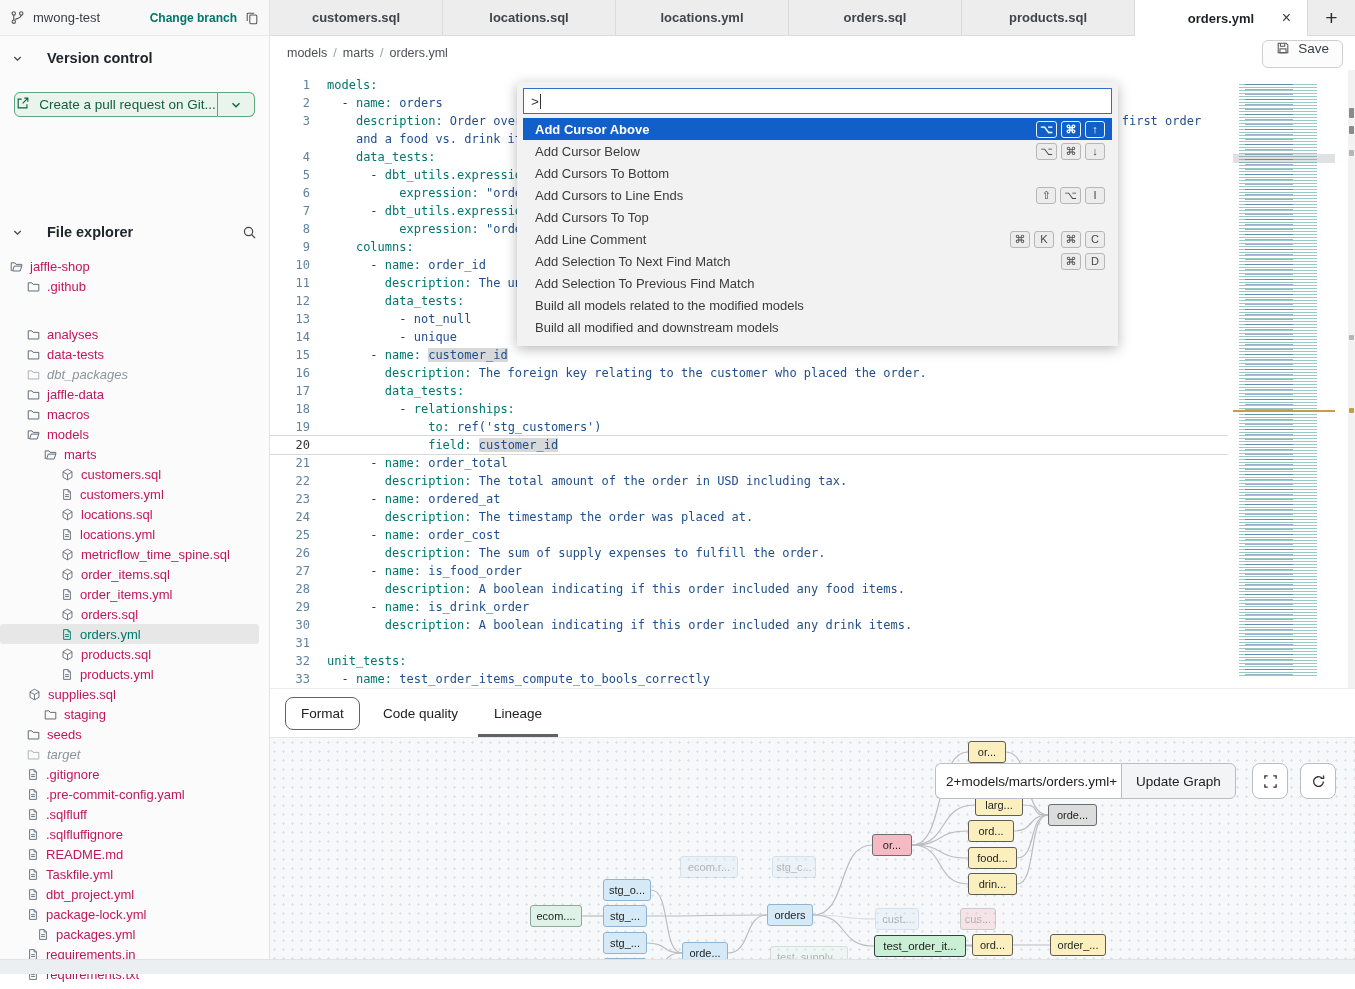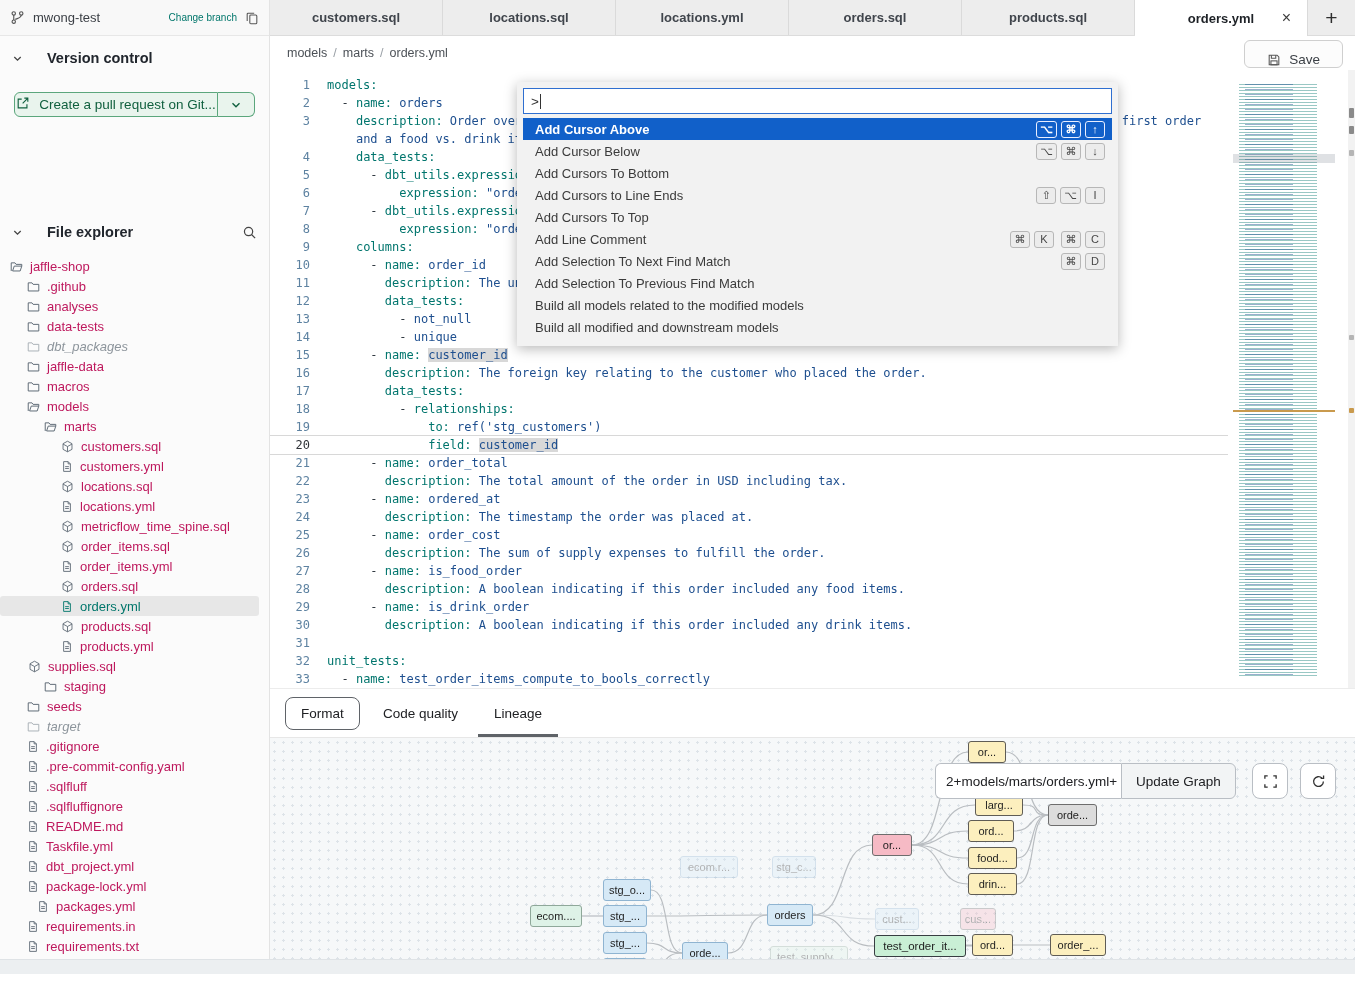--- a/index.html
+++ b/index.html
@@ -5,21 +5,21 @@
   html,body{margin:0;padding:0;background:#fff;}
   body{width:1355px;height:989px;overflow:hidden;font-family:"Liberation Sans",sans-serif;-webkit-font-smoothing:antialiased;}
   .app{position:relative;width:1355px;height:989px;background:#fff;}
 
   
   .sidebar{position:absolute;left:0;top:0;width:270px;height:974px;background:#fbfbfb;border-right:1px solid #e3e3e3;box-sizing:border-box;}
   .branch-bar{position:absolute;top:0;left:0;right:0;height:36px;display:flex;align-items:center;gap:8px;padding:0 10px;border-bottom:1px solid #e7e7e7;background:#f8f8f8;box-sizing:border-box;}
   .branch-bar .ic{color:#555;display:flex;}
   .branch-name{font-size:13px;color:#3b3f45;}
   .spacer{flex:1;}
-  .change-branch{font-size:10px;font-weight:normal;color:#00766b;cursor:pointer;}
+  .change-branch{font-size:12px;font-weight:bold;color:#00766b;cursor:pointer;}
   .sec-header{position:absolute;left:0;right:0;display:flex;align-items:center;gap:24px;padding:0 12px;height:24px;font-weight:bold;font-size:14.5px;color:#21262d;}
   .sec-header .ic{color:#444;display:flex;}
   .vc-header{top:46px;}
   .fe-header{top:220px;}
   .pr-row{position:absolute;top:92px;left:14px;right:14px;height:25px;display:flex;}
   .pr-main{flex:1;display:flex;align-items:center;justify-content:center;gap:9px;background:#e9f4ed;border:1px solid #5ba67c;border-radius:6px 0 0 6px;color:#11603f;font-size:13.5px;box-sizing:border-box;cursor:pointer;}
   .pr-caret{width:37px;display:flex;align-items:center;justify-content:center;background:#e9f4ed;border:1px solid #5ba67c;border-left:none;border-radius:0 6px 6px 0;color:#11603f;box-sizing:border-box;cursor:pointer;}
   .file-tree{position:absolute;top:256px;left:0;right:0;}
   .tree-row{display:flex;align-items:center;height:20px;gap:7px;font-size:13px;color:#be185d;cursor:pointer;}
   .tree-row .ic{display:flex;color:#5d6974;flex:none;}
@@ -32,21 +32,21 @@
   .main{position:absolute;left:270px;top:0;width:1085px;height:974px;}
   .tabbar{position:absolute;top:0;left:0;right:0;height:36px;display:flex;background:#ededed;border-bottom:1px solid #dcdcdc;box-sizing:border-box;}
   .tab{width:173px;display:flex;align-items:center;justify-content:center;font-size:13px;font-weight:bold;color:#40454c;border-right:1px solid #dadada;box-sizing:border-box;position:relative;cursor:pointer;}
   .tab.active{background:#fff;color:#1e2227;height:36px;}
   .tab .close{position:absolute;right:16px;font-size:16px;font-weight:normal;color:#3c3c3c;line-height:1;cursor:pointer;}
   .tab-plus{flex:1;display:flex;align-items:center;justify-content:center;font-size:21px;font-weight:normal;color:#2f2f2f;cursor:pointer;}
 
   .crumbbar{position:absolute;top:36px;left:0;right:0;height:34px;background:#fff;display:flex;align-items:center;padding:0 17px;font-size:12.5px;color:#4c5157;box-sizing:border-box;}
   .crumb-sep{color:#9aa0a6;margin:0 6px;}
   .crumb{cursor:pointer;}
-  .save-btn{position:absolute;right:12px;top:4px;height:28px;padding:0 22px;border:1px solid #cfcfcf;border-radius:6px;background:#fcfcfc;display:flex;align-items:flex-end;gap:8px;font-size:13.5px;color:#3a3f45;cursor:pointer;box-sizing:border-box;}
+  .save-btn{position:absolute;right:12px;top:4px;height:28px;padding:0 13px;border:1px solid #cfcfcf;border-radius:6px;background:#fcfcfc;display:flex;align-items:flex-start;gap:8px;font-size:13.5px;color:#3a3f45;cursor:pointer;box-sizing:border-box;}
   .save-btn .ic{display:flex;color:#555;}
 
   
   .editor{position:absolute;top:70px;left:0;width:1085px;height:618px;background:#fff;overflow:hidden;}
   .code-rows{position:absolute;top:6px;left:0;width:958px;}
   .crow{display:flex;height:18px;align-items:center;}
   .crow.active{box-shadow:0 1px 0 #d8d8d8,0 -1px 0 #d8d8d8;}
   .lnum{width:40px;text-align:right;padding-right:17px;font-family:"DejaVu Sans Mono",monospace;font-size:12px;color:#5d82a1;flex:none;}
   .crow.active .lnum{color:#2f3338;}
   .crow pre{margin:0;font-family:"DejaVu Sans Mono",monospace;font-size:12px;line-height:18px;white-space:pre;}
@@ -179,21 +179,21 @@
           <span>jaffle-shop</span>
         </div>
         <div class="tree-row" style="padding-left: 27px;">
           <span class="ic">
             <svg viewBox="0 0 16 16" width="13" height="13" fill="none" stroke="currentColor" stroke-width="1.2">
               <path d="M1.5 13.5v-10h4.6l1.4 1.9h7v8.1z"></path>
             </svg>
           </span>
           <span>.github</span>
         </div>
-        <div class="tree-row" style="padding-left: 27px;">
+        <div class="tree-row" style="padding-left: 27px; margin-top: 28px;">
           <span class="ic">
             <svg viewBox="0 0 16 16" width="13" height="13" fill="none" stroke="currentColor" stroke-width="1.2">
               <path d="M1.5 13.5v-10h4.6l1.4 1.9h7v8.1z"></path>
             </svg>
           </span>
           <span>analyses</span>
         </div>
         <div class="tree-row" style="padding-left: 27px;">
           <span class="ic">
             <svg viewBox="0 0 16 16" width="13" height="13" fill="none" stroke="currentColor" stroke-width="1.2">

